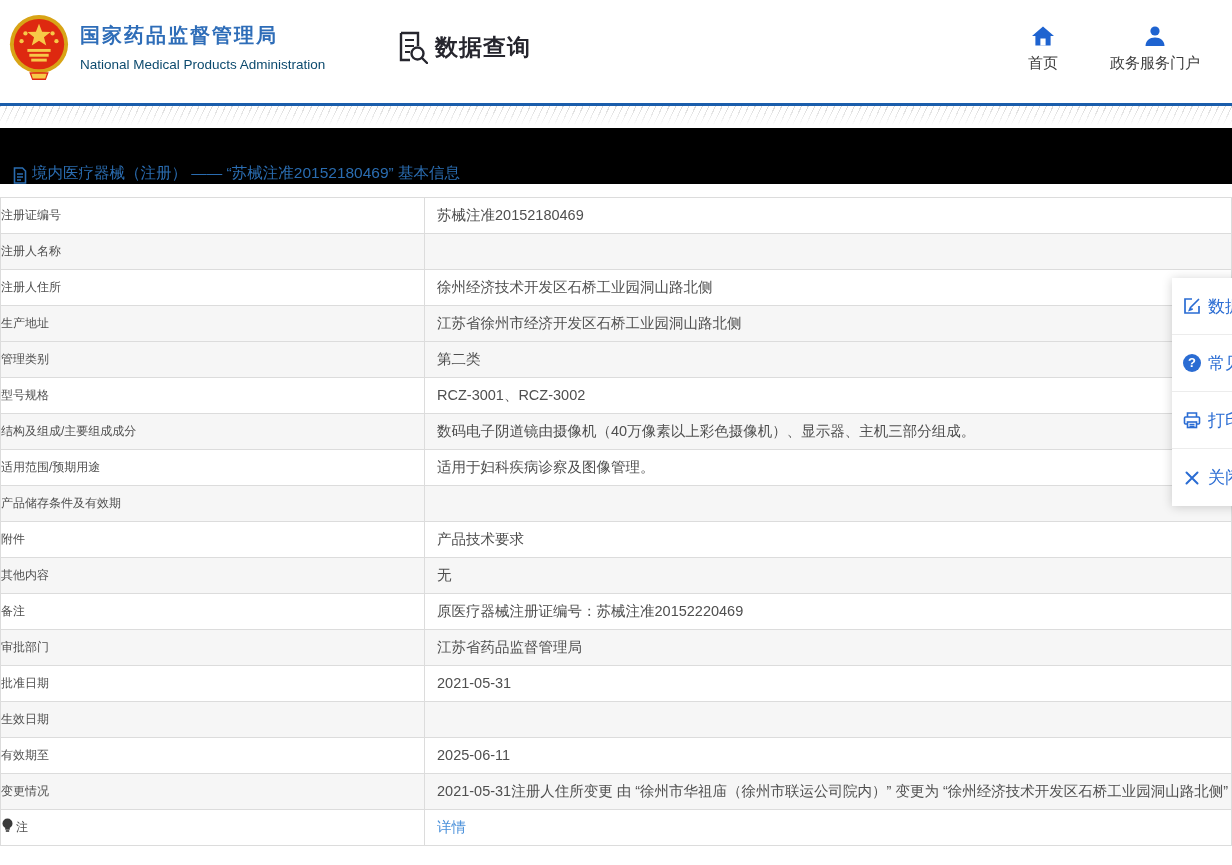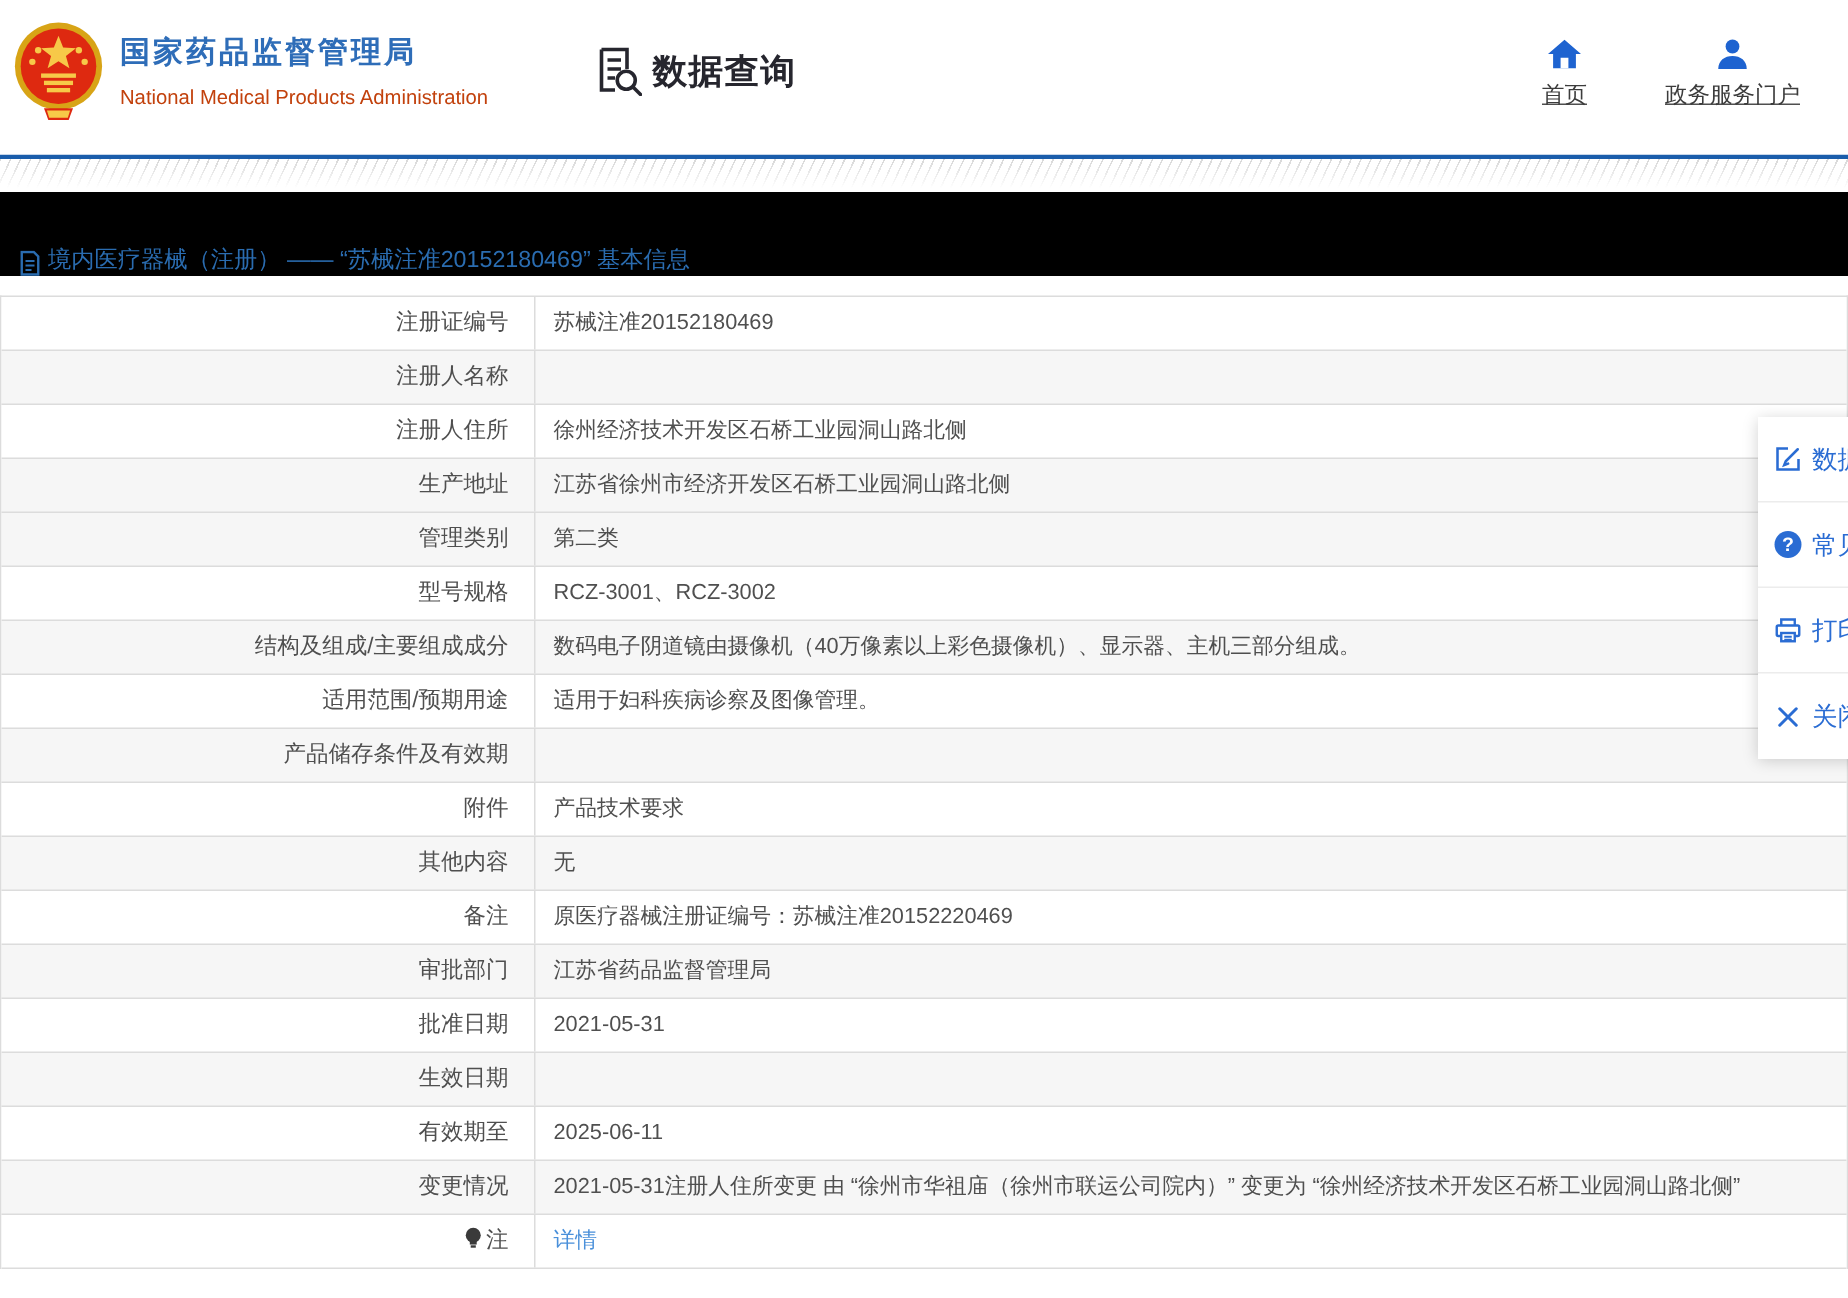--- a/index.html
+++ b/index.html
@@ -6,25 +6,25 @@
   html,body { width:1232px; height:865px; }
   body {
     position:relative; overflow:hidden; background:#fff;
     font-family:"Liberation Sans", sans-serif; color:#4f4f4f;
   }
   
   .header { position:relative; height:103px; background:#fff; }
   .emblem { position:absolute; left:8px; top:12px; width:62px; height:72px; }
   .brand { position:absolute; left:80px; top:16px; }
   .brand-cn { font-size:20px; font-weight:bold; color:#2e6db8; letter-spacing:2px; line-height:38px; }
-  .brand-en { font-size:13.5px; color:#c2410c; margin-top:3px; }
+  .brand-en { font-size:13.5px; color:#0c4a6e; margin-top:3px; }
   .query { position:absolute; left:396px; top:30px; display:flex; align-items:center; gap:7px; }
   .query-icon { width:32px; height:34px; color:#26262e; }
   .query-label { font-size:23px; color:#26262e; font-weight:700; letter-spacing:1px; }
-  .topnav { position:absolute; right:0; top:24px; display:flex; align-items:flex-end;text-decoration:underline; }
+  .topnav { position:absolute; right:0; top:24px; display:flex; align-items:flex-end; }
   .nav-item { display:flex; flex-direction:column; align-items:center; gap:6px; cursor:pointer; margin-right:32px; }
   .nav-item:first-child { margin-right:52px; }
   .nav-ico { width:24px; height:24px; color:#1e63d0; }
   .nav-label { font-size:15px; color:#3c3c3c; white-space:nowrap; }
   
   .blue-line { height:3px; background:#1a5dab; }
   .stripes {
     height:22px;
     background-image:
       linear-gradient(to bottom, rgba(255,255,255,0) 0%, #fff 88%),
@@ -33,22 +33,22 @@
   
   .crumb-bar { height:56px; background:#000000; display:flex; align-items:flex-end; padding-left:13px; }
   .crumb-ico { width:14px; height:17px; color:#2a6cb0; margin-right:5px; flex:none; }
   .crumb-text { font-size:15.5px; color:#2a6cb0; }
   .crumb-gap { height:13px; background:#fff; }
   
   .info-table { border-top:1px solid #dcdcdc; border-left:1px solid #dcdcdc; border-right:1px solid #dcdcdc; }
   .t-row { display:flex; height:36px; border-bottom:1px solid #dcdcdc; background:#fff; }
   .t-row.alt { background:#f6f6f6; }
   .t-label {
-    width:356px; flex:none; border-right:1px solid #dcdcdc; text-align:right;
-    padding-right:17px; line-height:34px; font-size:15px; color:#4f4f4f;
+    width:424px; flex:none; border-right:1px solid #dcdcdc; 
+    padding-right:17px; line-height:34px; font-size:12px; color:#4f4f4f;
     white-space:nowrap;
   }
   .t-value {
     flex:1; padding-left:12px; line-height:34px; font-size:14.5px; color:#4f4f4f;
     white-space:nowrap; overflow:hidden;
   }
   .bulb { display:inline-block; width:13px; height:15px; vertical-align:-2px; margin-right:2px; color:#3a3a3a; }
   .link { color:#4a90da; text-decoration:none; cursor:pointer; }
   
   .side-panel {

